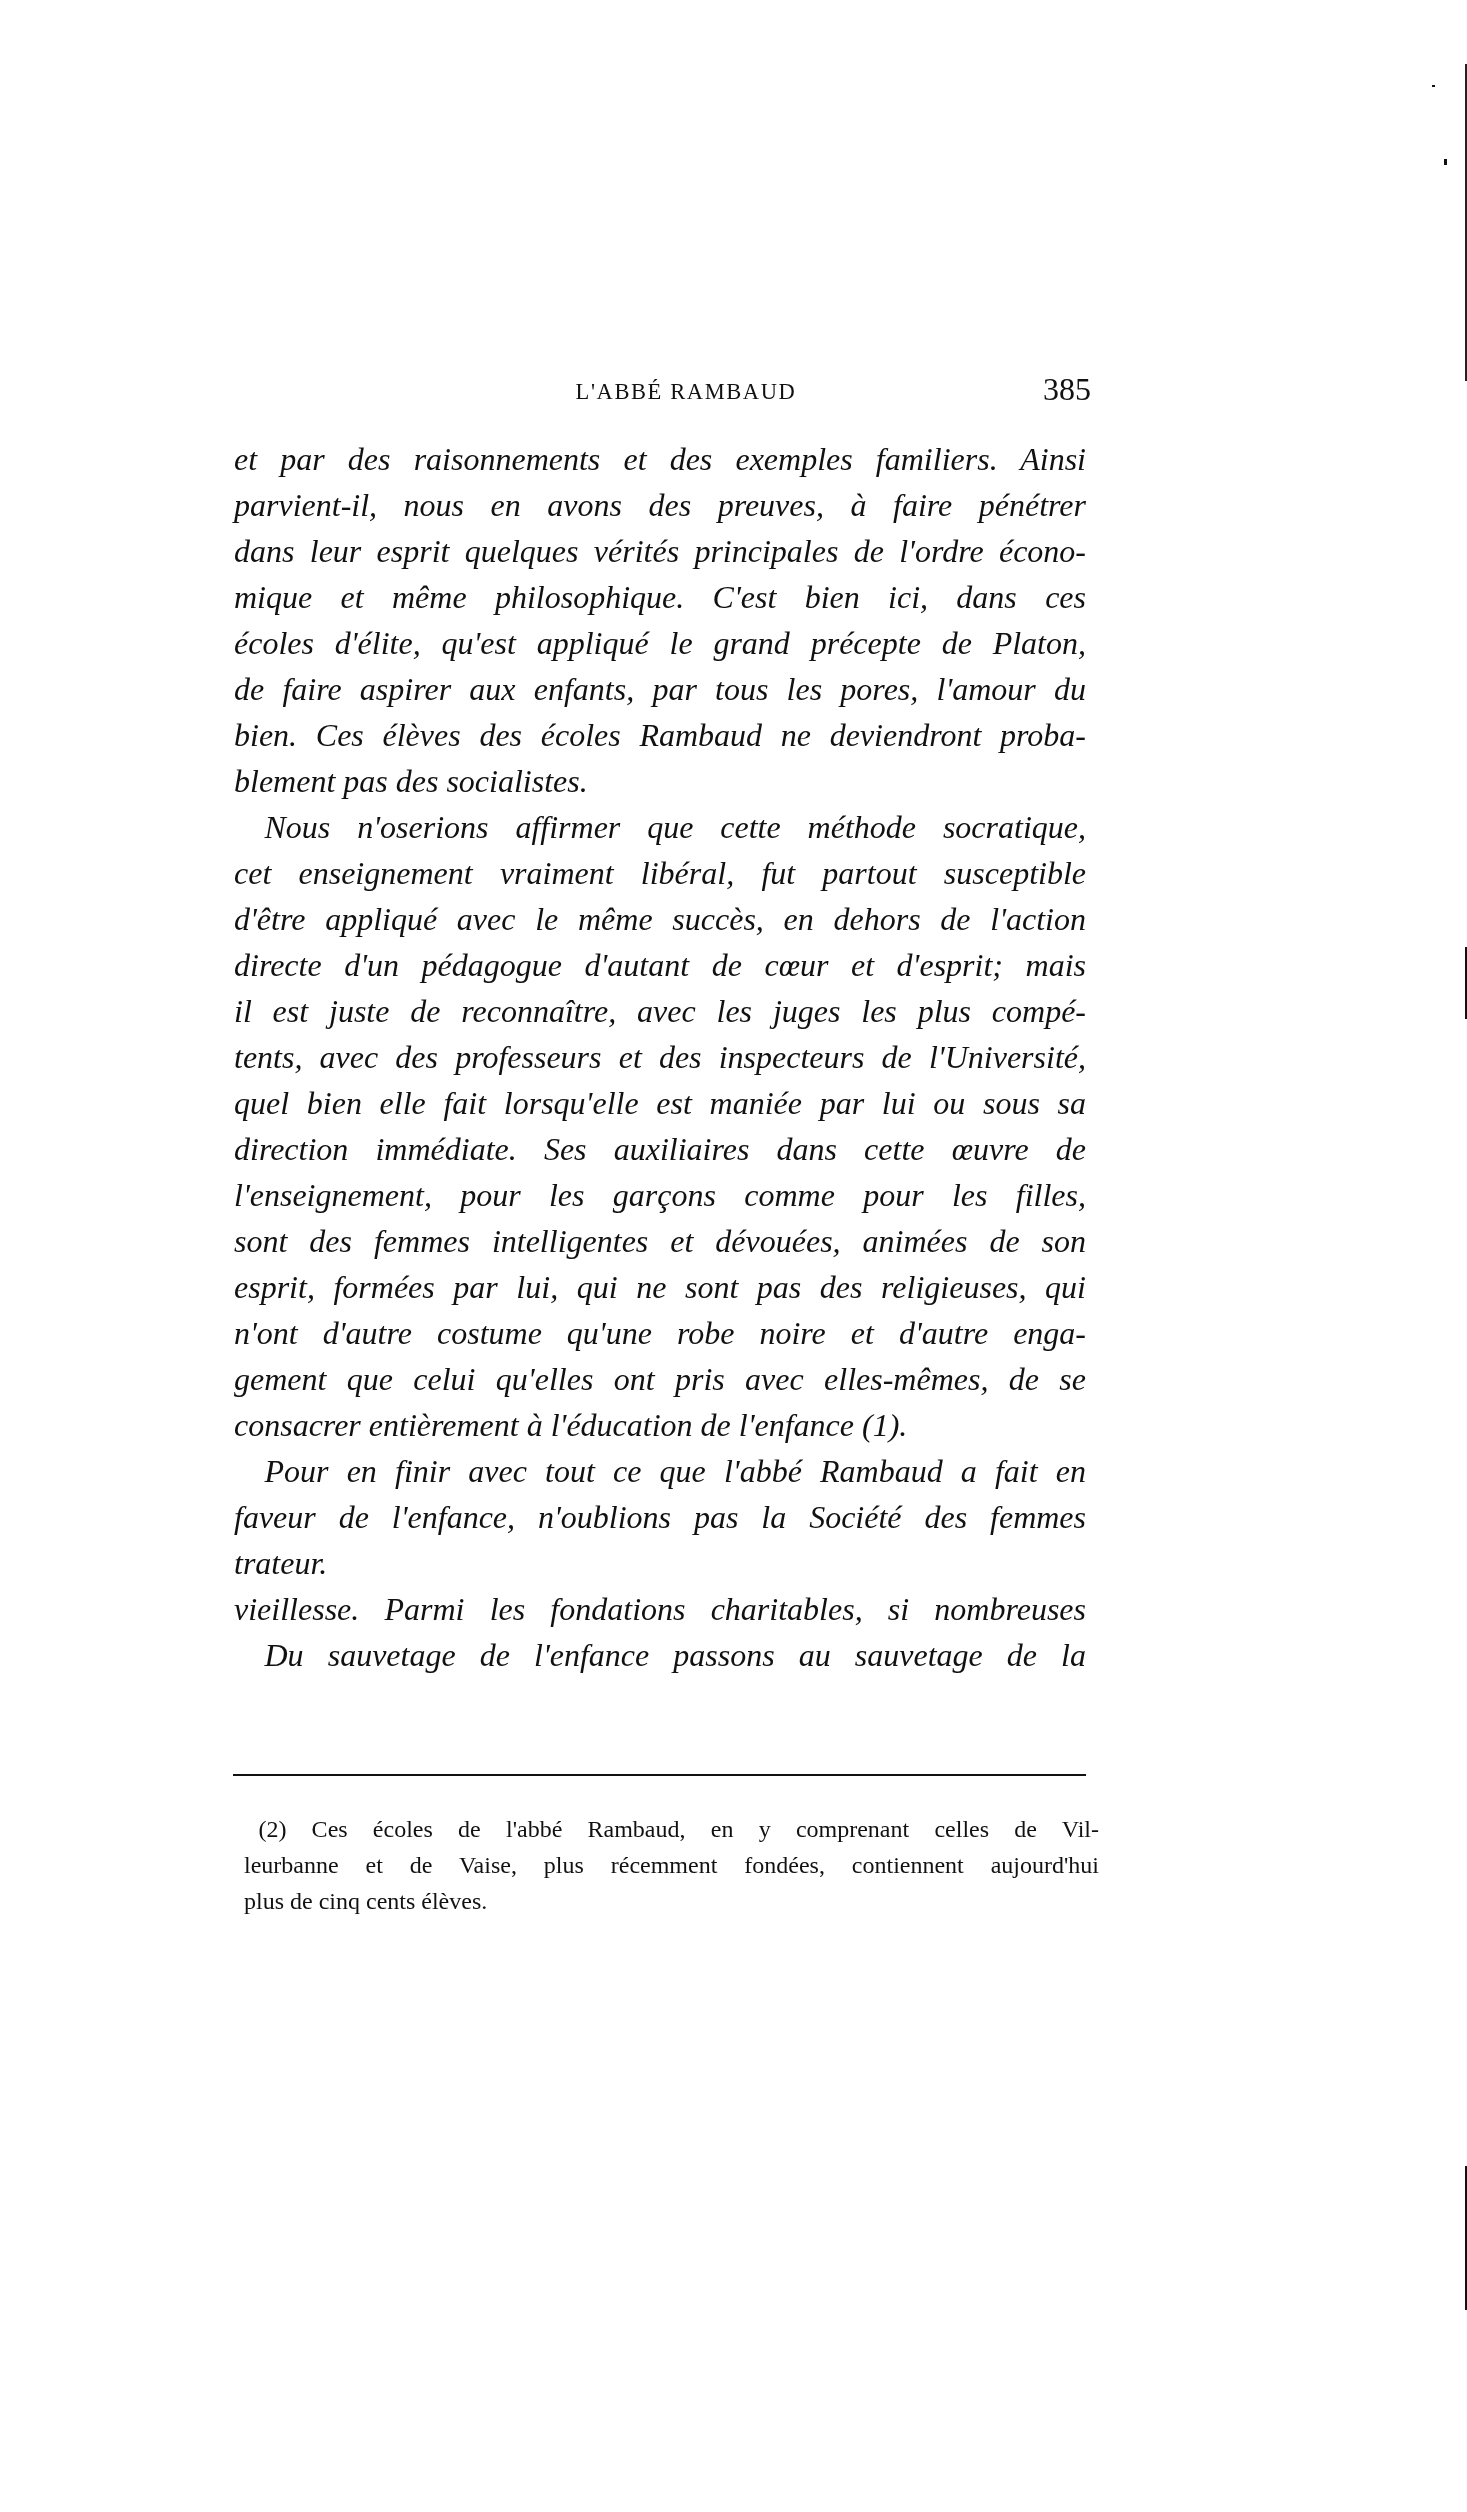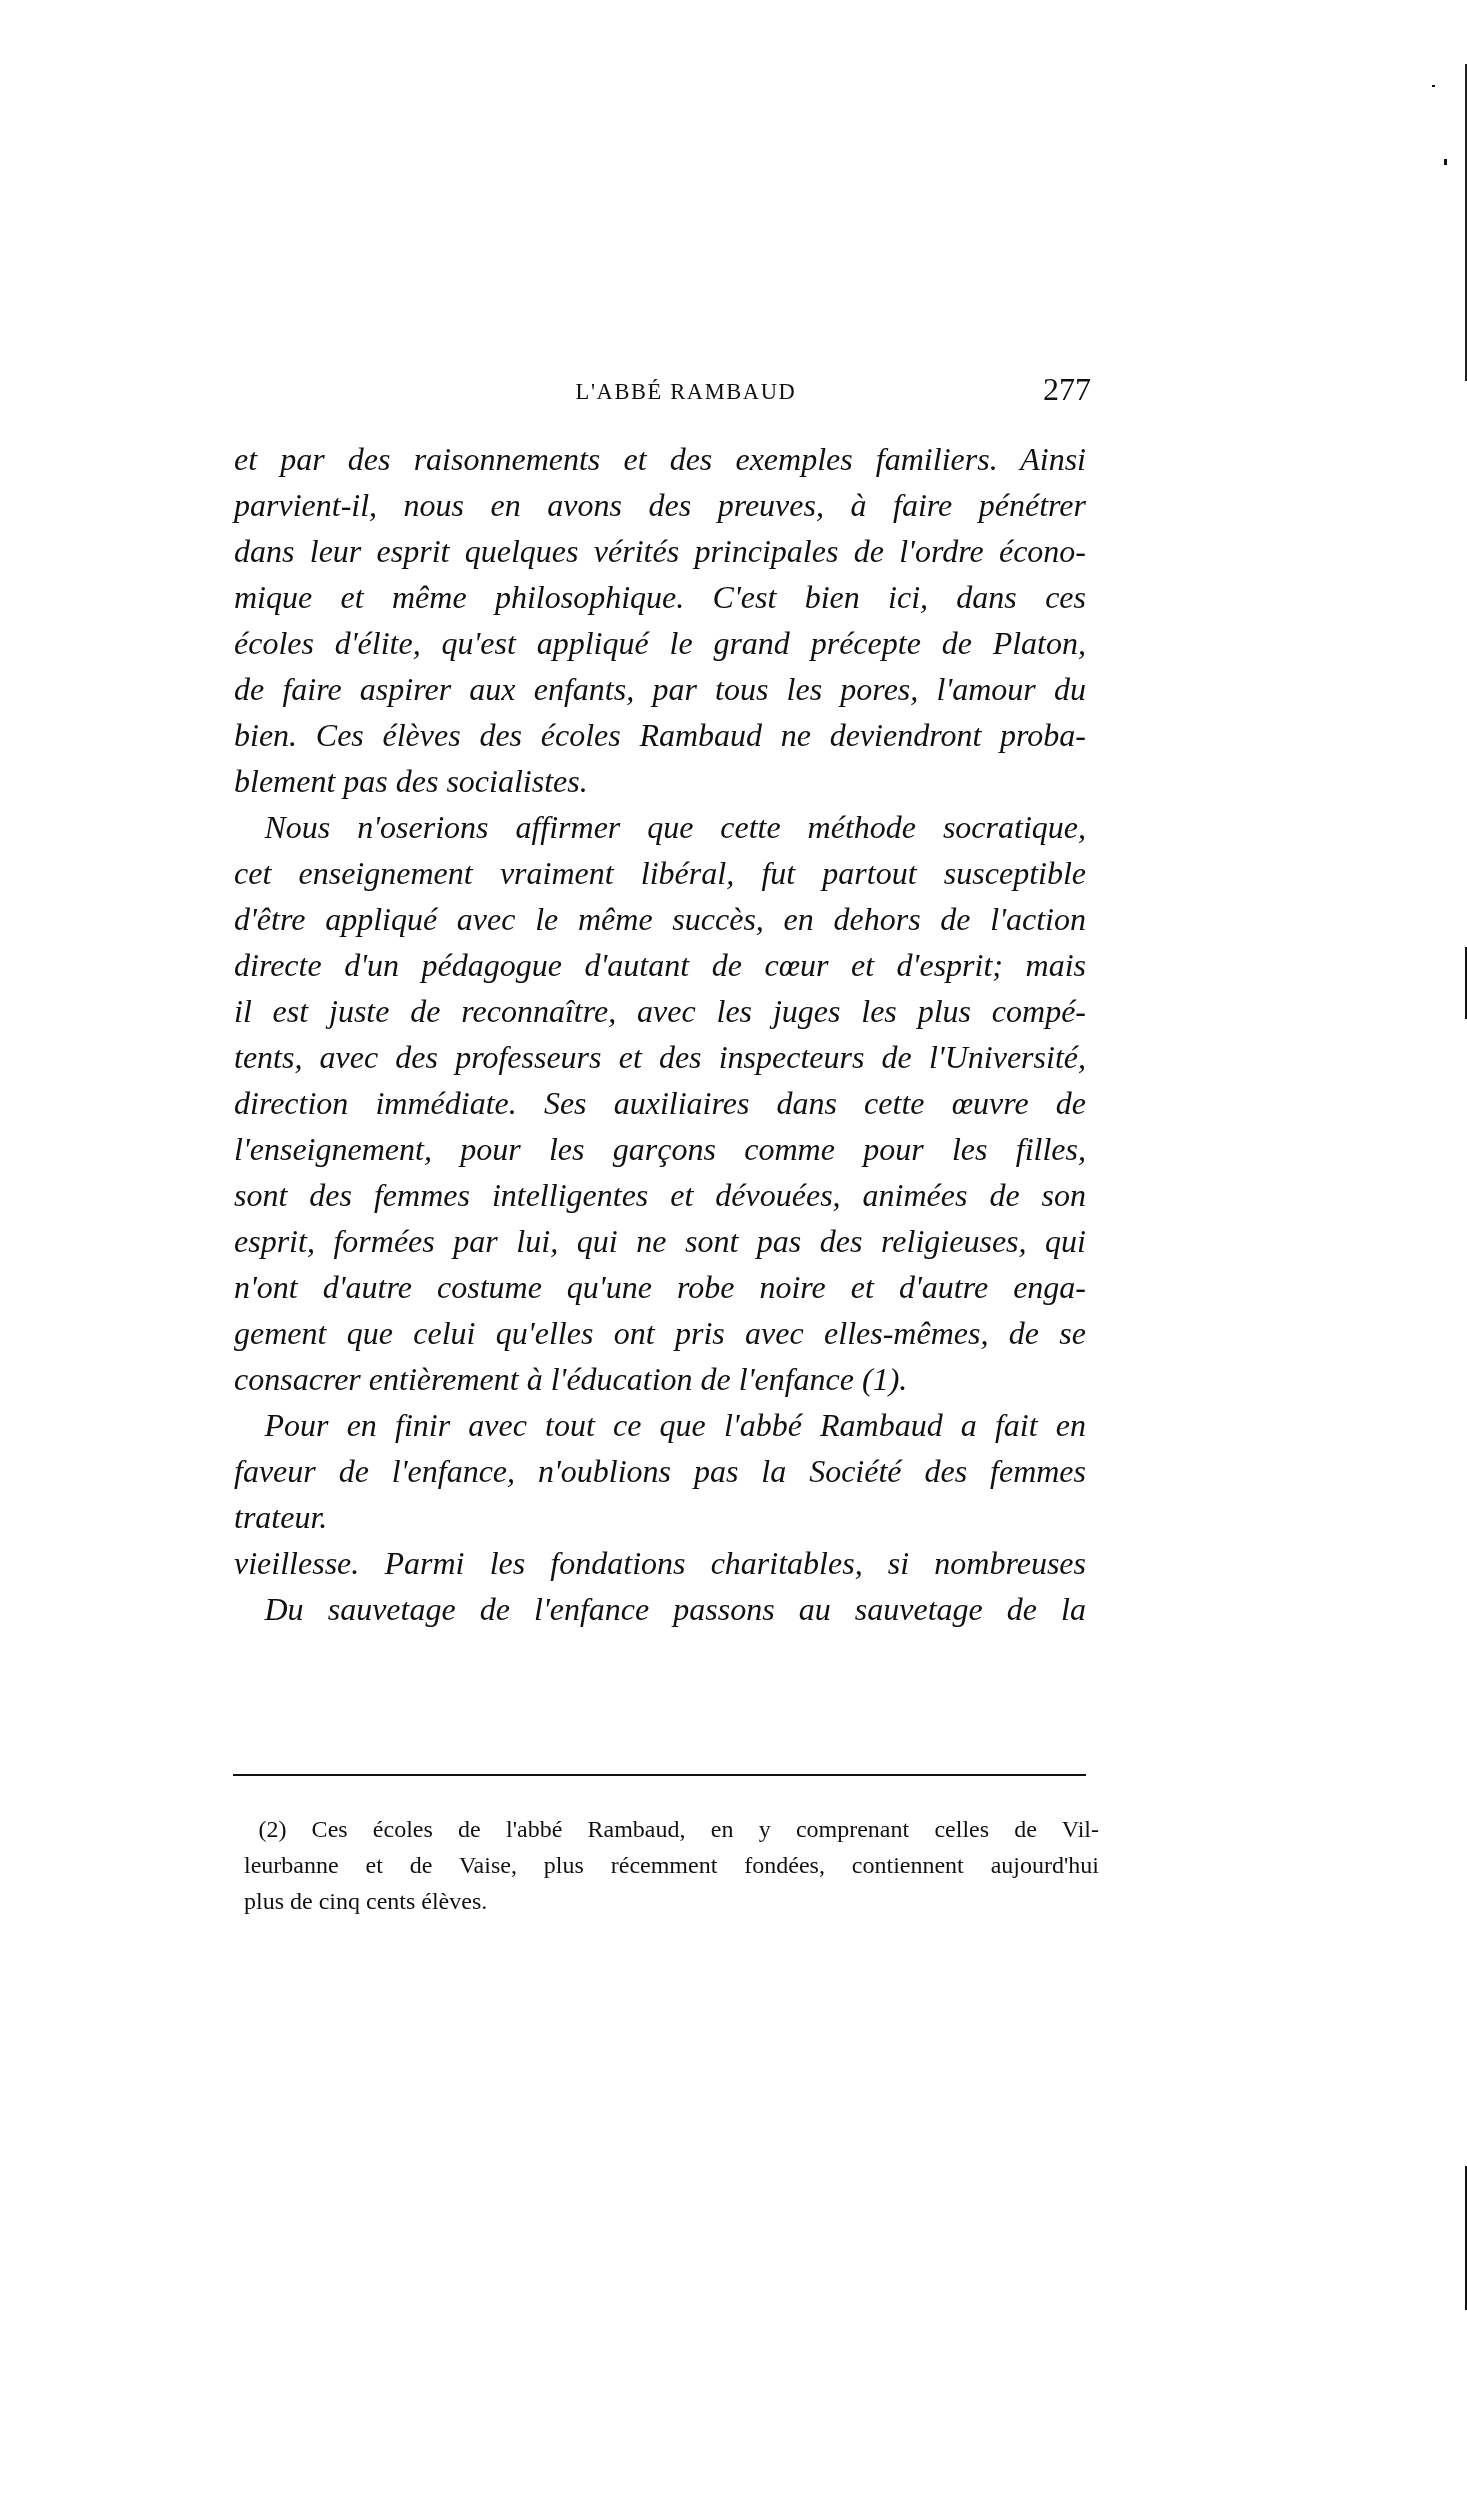--- a/index.html
+++ b/index.html
@@ -129,38 +129,39 @@
 
   <div class="top-noise"></div>
   <div class="edge-line"></div>
   <div class="speck" style="left:1444px;top:159px;width:3.2px;height:6.4px;"></div>
   <div class="speck" style="left:1432px;top:85px;width:3.2px;height:1.6px;"></div>
   <div class="speck" style="left:1465px;top:947px;width:1.6px;height:72px;"></div>
   <div class="speck" style="left:1465px;top:2166px;width:1.6px;height:144px;"></div>
 
   <div class="running-head">
     <span class="running-title">L'ABBÉ RAMBAUD</span>
-    <span class="page-number">277</span>
+    <span class="page-number">385</span>
   </div>
 
   <div class="body-text">
     <span class="line">et par des raisonnements et des exemples familiers. Ainsi</span>
     <span class="line">parvient-il, nous en avons des preuves, à faire pénétrer</span>
     <span class="line">dans leur esprit quelques vérités principales de l'ordre écono-</span>
     <span class="line">mique et même philosophique. C'est bien ici, dans ces</span>
     <span class="line">écoles d'élite, qu'est appliqué le grand précepte de Platon,</span>
     <span class="line">de faire aspirer aux enfants, par tous les pores, l'amour du</span>
     <span class="line">bien. Ces élèves des écoles Rambaud ne deviendront proba-</span>
     <span class="line last">blement pas des socialistes.</span>
     <span class="line indent">Nous n'oserions affirmer que cette méthode socratique,</span>
     <span class="line">cet enseignement vraiment libéral, fut partout susceptible</span>
     <span class="line">d'être appliqué avec le même succès, en dehors de l'action</span>
     <span class="line">directe d'un pédagogue d'autant de cœur et d'esprit; mais</span>
     <span class="line">il est juste de reconnaître, avec les juges les plus compé-</span>
     <span class="line">tents, avec des professeurs et des inspecteurs de l'Université,</span>
+    <span class="line">quel bien elle fait lorsqu'elle est maniée par lui ou sous sa</span>
     <span class="line">direction immédiate. Ses auxiliaires dans cette œuvre de</span>
     <span class="line">l'enseignement, pour les garçons comme pour les filles,</span>
     <span class="line">sont des femmes intelligentes et dévouées, animées de son</span>
     <span class="line">esprit, formées par lui, qui ne sont pas des religieuses, qui</span>
     <span class="line">n'ont d'autre costume qu'une robe noire et d'autre enga-</span>
     <span class="line">gement que celui qu'elles ont pris avec elles-mêmes, de se</span>
     <span class="line last">consacrer entièrement à l'éducation de l'enfance (1).</span>
     <span class="line indent">Pour en finir avec tout ce que l'abbé Rambaud a fait en</span>
     <span class="line">faveur de l'enfance, n'oublions pas la Société des femmes</span>
     <span class="line last">trateur.</span>

